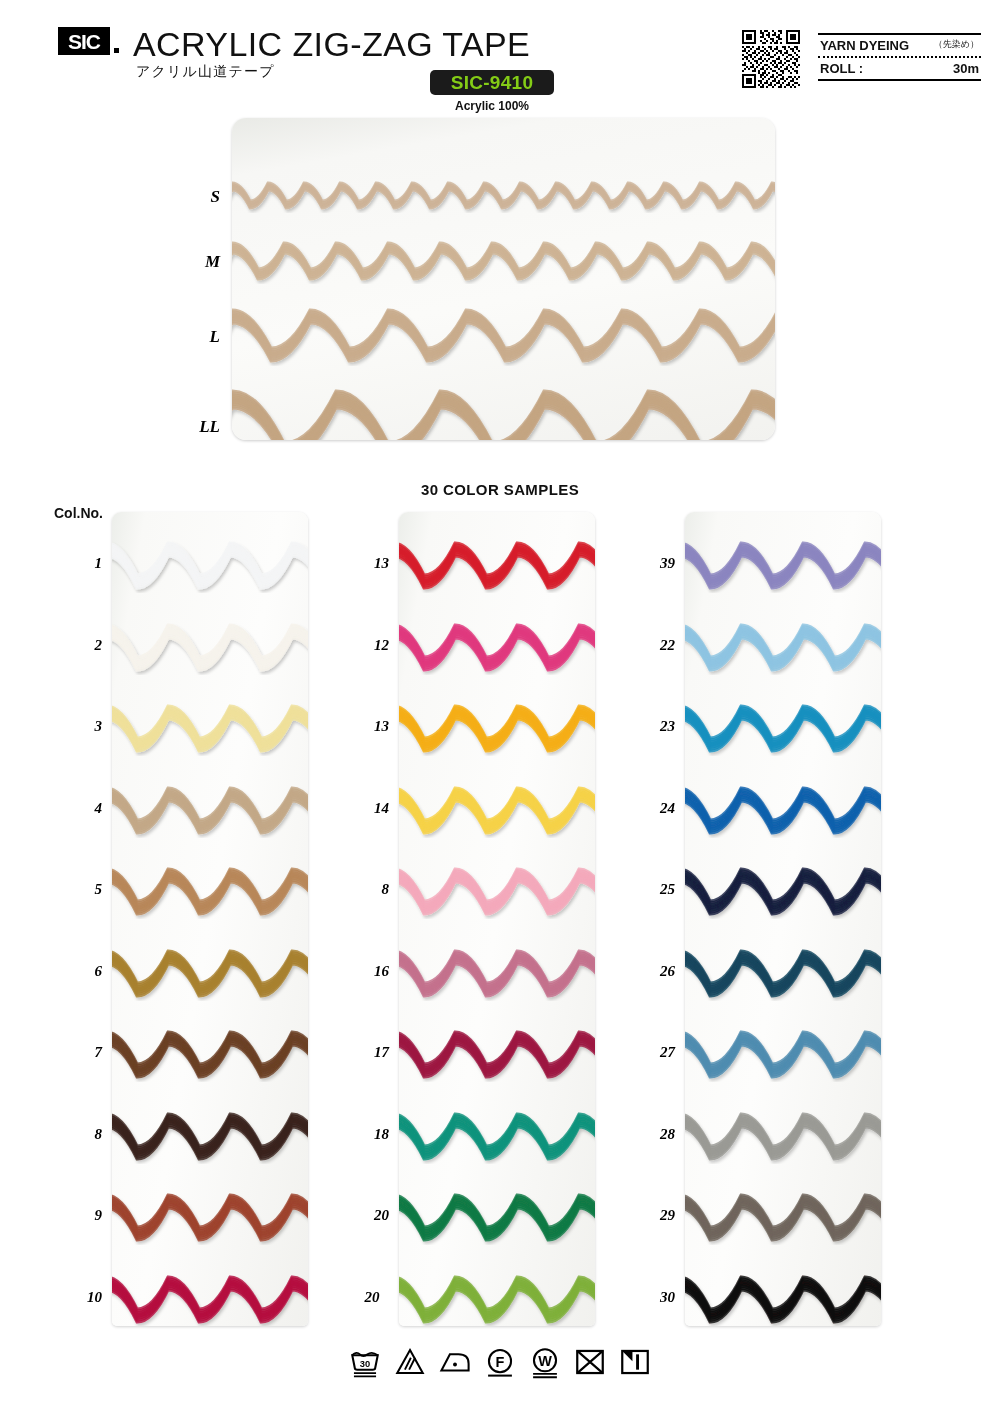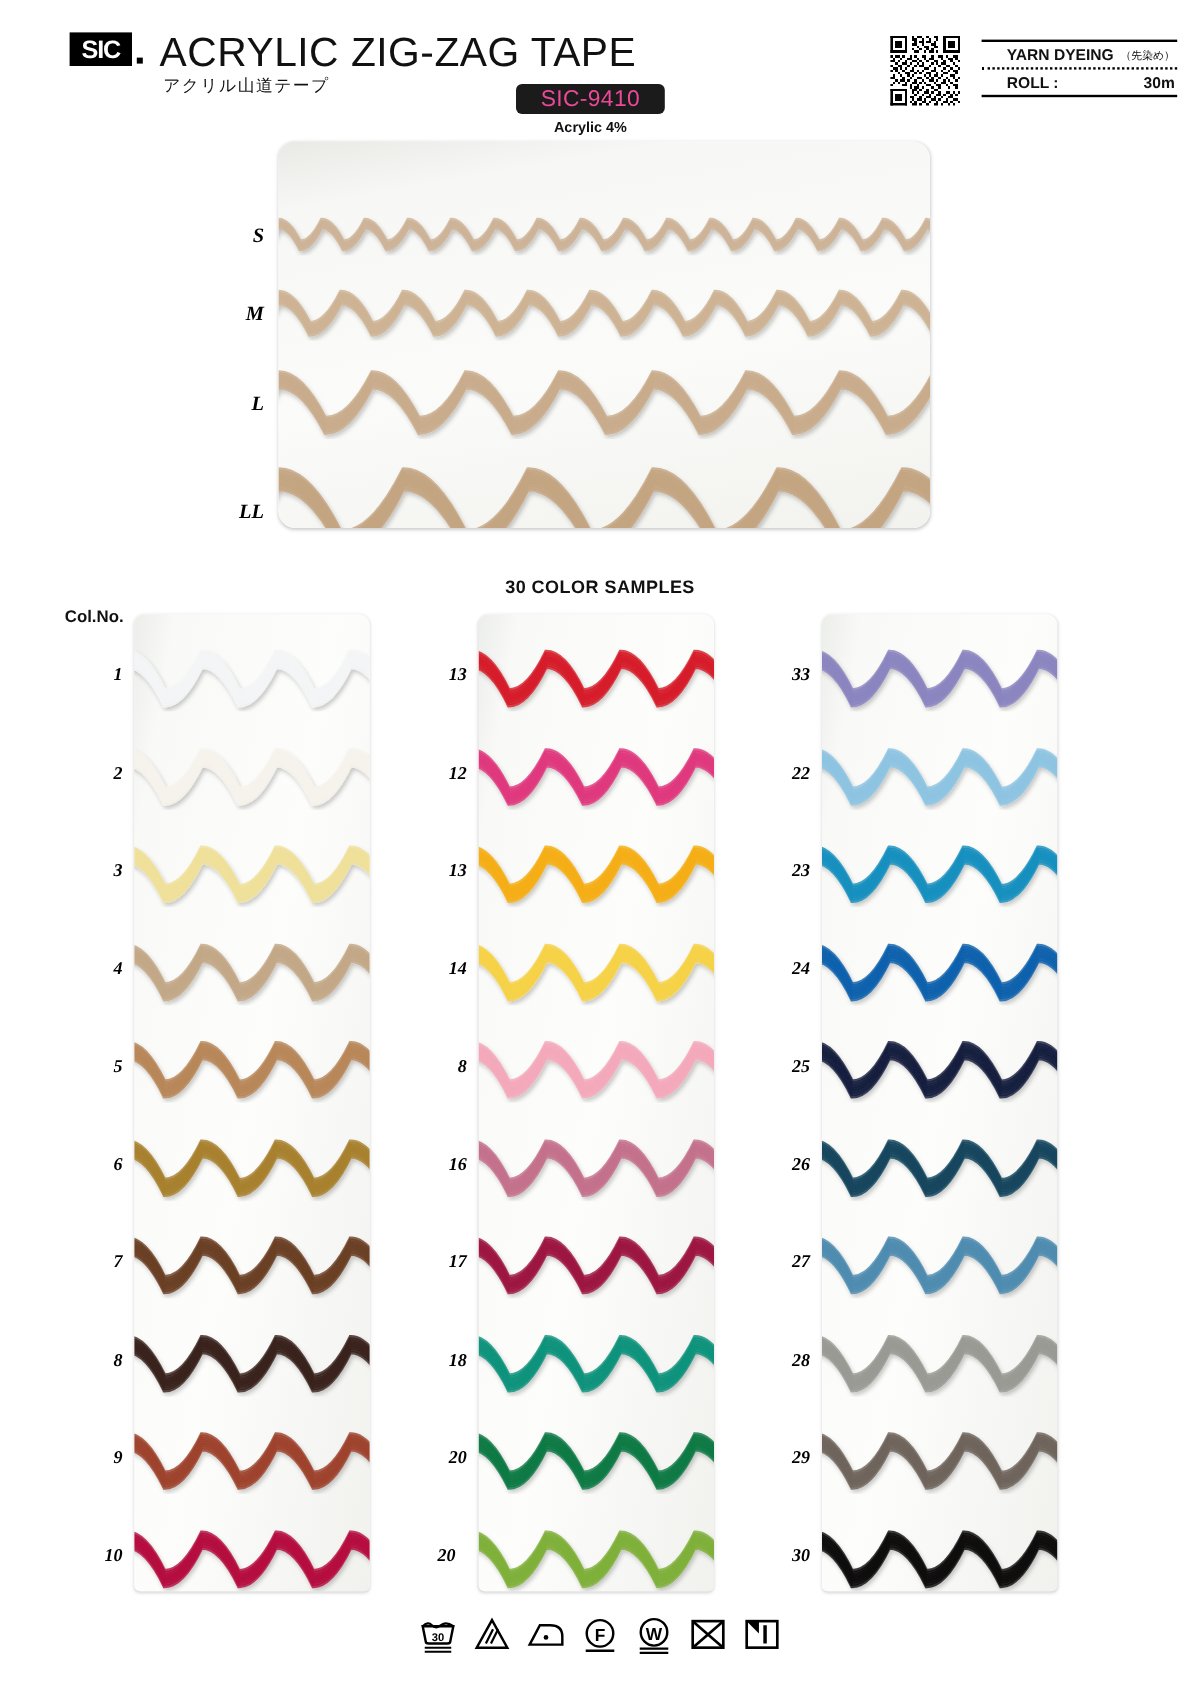--- a/index.html
+++ b/index.html
@@ -60,23 +60,23 @@
     letter-spacing: 1.2px;
     white-space: nowrap;
     font-family: "DejaVu Sans", sans-serif;
   }
   .code-badge {
     position: absolute;
     left: 430px; top: 70px;
     width: 124px; height: 25px;
     background: #1b1b1b;
     border-radius: 5px;
-    color: #ec4899;
+    color: #84cc16;
     font-size: 19px;
-    font-weight: normal;
+    font-weight: bold;
     letter-spacing: 0.3px;
     display: flex;
     align-items: center;
     justify-content: center;
   }
   .code-sub {
     position: absolute;
     left: 430px; top: 99px;
     width: 124px;
     text-align: center;
@@ -96,27 +96,26 @@
     left: 818px; top: 33px;
     width: 163px;
   }
   .spec-rule {
     height: 2px;
     background: #000;
     width: 100%;
   }
   .spec-row {
     display: flex;
-    align-items: flex-end;
+    align-items: flex-start;
     justify-content: space-between;
     font-size: 13px;
     font-weight: bold;
     padding: 3px 2px 3px 2px;
     white-space: nowrap;
-    margin-left: 19px;
   }
   .spec-row .jp {
     font-size: 9px;
     font-weight: normal;
     font-family: "DejaVu Sans", sans-serif;
     margin-left: 3px;
   }
   .spec-dots {
     border-top: 2px dotted #000;
     width: 100%;
@@ -209,21 +208,21 @@
 </style>
 </head>
 <body>
 
 <div class="header">
   <div class="sic-logo">SIC</div>
   <div class="sic-dot"></div>
   <div class="title-main">ACRYLIC ZIG-ZAG TAPE</div>
   <div class="title-jp">アクリル山道テープ</div>
   <div class="code-badge">SIC-9410</div>
-  <div class="code-sub">Acrylic 4%</div>
+  <div class="code-sub">Acrylic 100%</div>
 
   <div class="qr">
     <svg width="58" height="58" viewBox="0 0 29 29" shape-rendering="crispEdges">
       <rect width="29" height="29" fill="#fff"></rect>
       <g fill="#000">
         <rect x="0" y="0" width="7" height="1"></rect>
           <rect x="0" y="0" width="1" height="7"></rect>
         <rect x="6" y="0" width="1" height="7"></rect>
           <rect x="0" y="6" width="7" height="1"></rect>
         <rect x="2" y="2" width="3" height="3"></rect>
@@ -1131,21 +1130,21 @@
     <div class="swatch-num" style="left: 355px; top: 555px;">13</div>
     <div class="swatch-num" style="left: 355px; top: 636.5px;">12</div>
     <div class="swatch-num" style="left: 355px; top: 718px;">13</div>
     <div class="swatch-num" style="left: 355px; top: 799.5px;">14</div>
     <div class="swatch-num" style="left: 355px; top: 881px;">8</div>
     <div class="swatch-num" style="left: 355px; top: 962.5px;">16</div>
     <div class="swatch-num" style="left: 355px; top: 1044px;">17</div>
     <div class="swatch-num" style="left: 355px; top: 1125.5px;">18</div>
     <div class="swatch-num" style="left: 355px; top: 1207px;">20</div>
     <div class="swatch-num" style="left: 355px; top: 1288.5px; text-align: center;">20</div>
-    <div class="swatch-num" style="left: 641px; top: 555px;">33</div>
+    <div class="swatch-num" style="left: 641px; top: 555px;">39</div>
     <div class="swatch-num" style="left: 641px; top: 636.5px;">22</div>
     <div class="swatch-num" style="left: 641px; top: 718px;">23</div>
     <div class="swatch-num" style="left: 641px; top: 799.5px;">24</div>
     <div class="swatch-num" style="left: 641px; top: 881px;">25</div>
     <div class="swatch-num" style="left: 641px; top: 962.5px;">26</div>
     <div class="swatch-num" style="left: 641px; top: 1044px;">27</div>
     <div class="swatch-num" style="left: 641px; top: 1125.5px;">28</div>
     <div class="swatch-num" style="left: 641px; top: 1207px;">29</div>
     <div class="swatch-num" style="left: 641px; top: 1288.5px;">30</div>
   </div>

